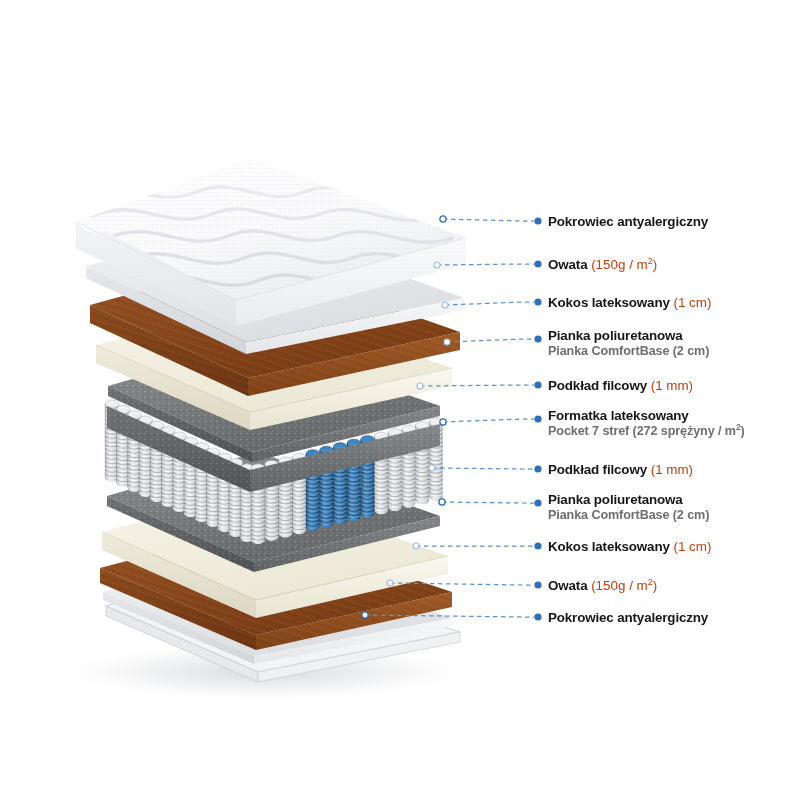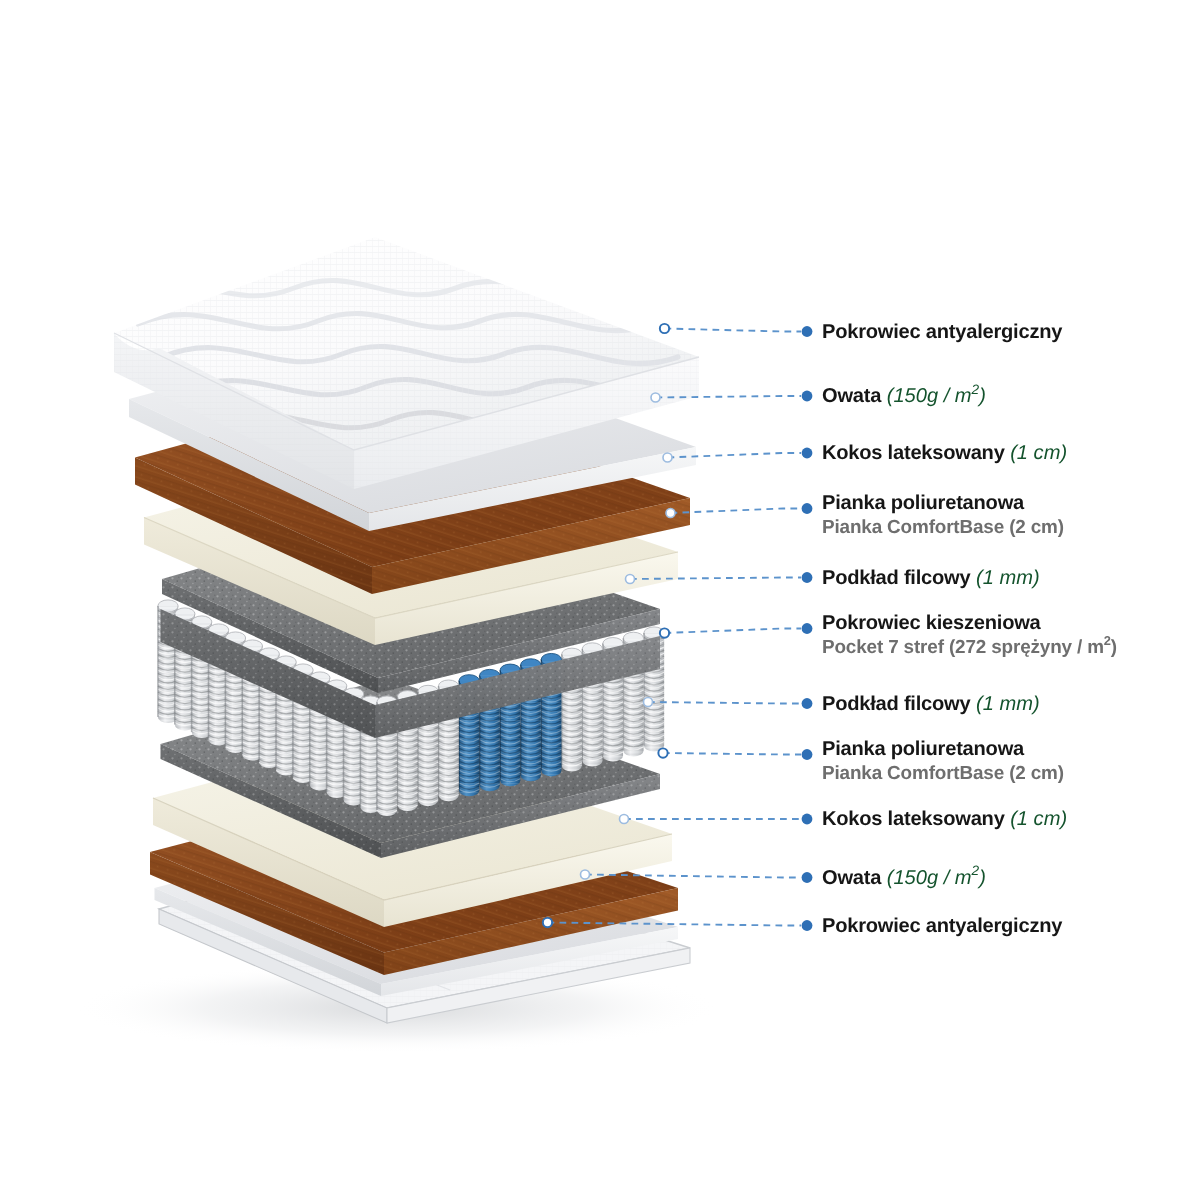--- a/index.html
+++ b/index.html
@@ -22,23 +22,22 @@
     line-height:1.08;
   }
   .lab .t1{
     font-size:13.4px;
     font-weight:bold;
     color:#161616;
     letter-spacing:-0.15px;
   }
   .lab .t1 .norm{
     font-weight:normal;
-    color:#14532d;
+    color:#c2410c;
     letter-spacing:0px;
-    font-style:italic;
   }
   .lab .t2{
     display:block;
     font-size:12.6px;
     font-weight:bold;
     color:#6e6e6e;
     margin-top:1px;
     letter-spacing:-0.1px;
   }
   sup.sq{font-size:0.68em;vertical-align:super;line-height:0;}
@@ -1387,21 +1386,21 @@
         <circle cx="538" cy="617" r="3.6" fill="#2E6FB5"></circle>
       </g>
   </svg>
 
   <div class="labels" id="labels">
       <div class="lab" style="left: 548px; top: 211.5px;"><span class="t1"><span>Pokrowiec antyalergiczny</span></span></div>
       <div class="lab" style="left: 548px; top: 254.5px;"><span class="t1"><span>Owata</span><span class="norm"> (150g / m<sup class="sq">2</sup>)</span></span></div>
       <div class="lab" style="left: 548px; top: 292.5px;"><span class="t1"><span>Kokos lateksowany</span><span class="norm"> (1 cm)</span></span></div>
       <div class="lab" style="left: 548px; top: 326.48px;"><span class="t1"><span>Pianka poliuretanowa</span></span><span class="t2">Pianka ComfortBase (2 cm)</span></div>
       <div class="lab" style="left: 548px; top: 375.5px;"><span class="t1"><span>Podkład filcowy</span><span class="norm"> (1 mm)</span></span></div>
-      <div class="lab" style="left: 548px; top: 406.48px;"><span class="t1"><span>Pokrowiec kieszeniowa</span></span><span class="t2">Pocket 7 stref (272 sprężyny / m<sup class="sq">2</sup>)</span></div>
+      <div class="lab" style="left: 548px; top: 406.48px;"><span class="t1"><span>Formatka lateksowany</span></span><span class="t2">Pocket 7 stref (272 sprężyny / m<sup class="sq">2</sup>)</span></div>
       <div class="lab" style="left: 548px; top: 459.5px;"><span class="t1"><span>Podkład filcowy</span><span class="norm"> (1 mm)</span></span></div>
       <div class="lab" style="left: 548px; top: 490.48px;"><span class="t1"><span>Pianka poliuretanowa</span></span><span class="t2">Pianka ComfortBase (2 cm)</span></div>
       <div class="lab" style="left: 548px; top: 536.5px;"><span class="t1"><span>Kokos lateksowany</span><span class="norm"> (1 cm)</span></span></div>
       <div class="lab" style="left: 548px; top: 575.5px;"><span class="t1"><span>Owata</span><span class="norm"> (150g / m<sup class="sq">2</sup>)</span></span></div>
       <div class="lab" style="left: 548px; top: 607.5px;"><span class="t1"><span>Pokrowiec antyalergiczny</span></span></div>
     </div>
 
 </div>
 
 </body></html>

